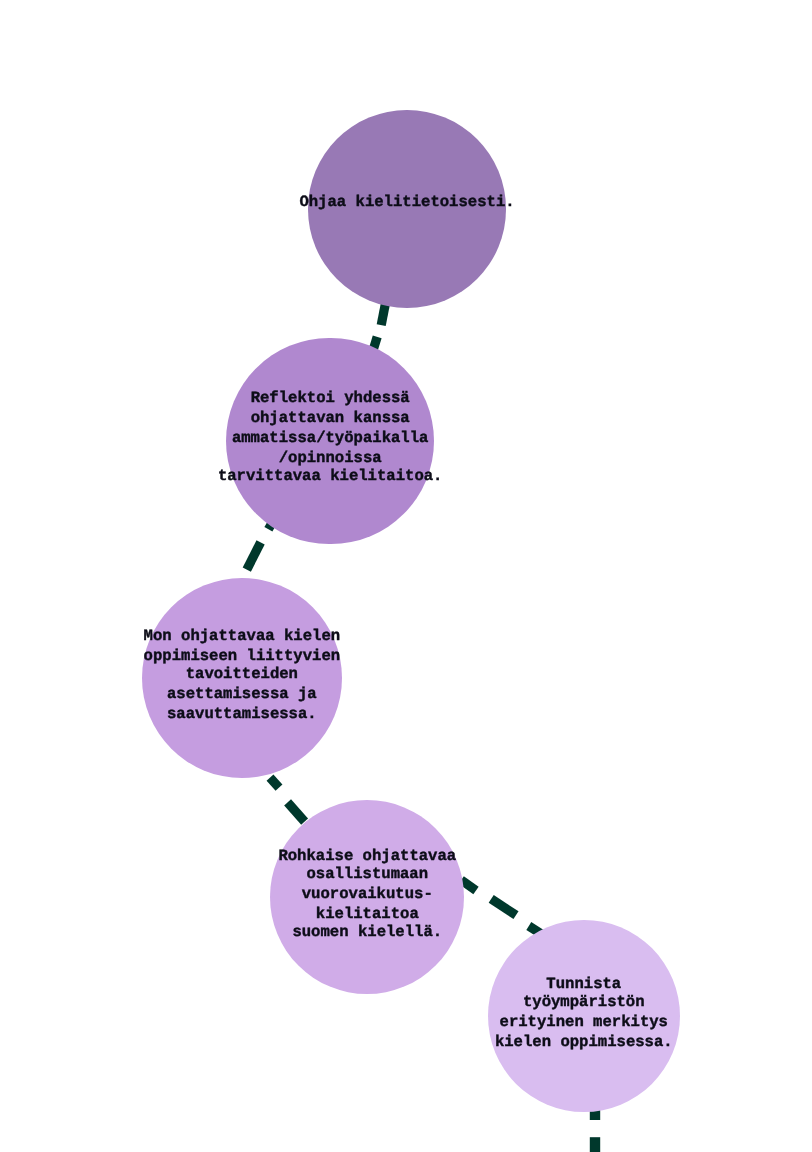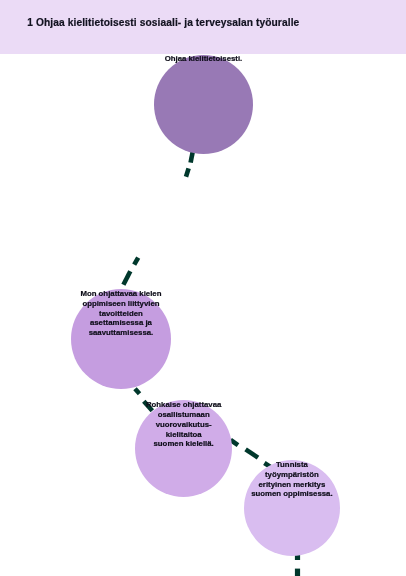--- a/index.html
+++ b/index.html
@@ -5,32 +5,29 @@
 <style>
   html,body{margin:0;padding:0;}
   body{width:406px;height:576px;background:#ffffff;
        font-family:"Liberation Sans",sans-serif;overflow:hidden;}
   #page{position:relative;width:406px;height:576px;background:#fff;}
   #header{position:absolute;left:0;top:0;width:406px;height:53.6px;background:#ebdbf6;}
   #header-title{position:absolute;left:27.3px;top:17.1px;font-size:10.2px;font-weight:bold;
                 color:#121220;letter-spacing:0.1px;white-space:nowrap;
                 -webkit-font-smoothing:antialiased;-webkit-text-stroke:0.2px #121220;}
   #flow{position:absolute;left:0;top:0;width:406px;height:576px;}
-  .node{position:absolute;border-radius:50%;display:flex;
-        justify-content:center;text-align:center;}
+  .node{position:absolute;border-radius:50%;display:flex;align-items:center;
+        justify-content:center;text-align:center;font-family:Liberation Mono, monospace;}
   .node-label{font-size:7.8px;font-weight:bold;color:#0d0d18;line-height:9.7px;-webkit-font-smoothing:antialiased;-webkit-text-stroke:0.2px #0d0d18;
               white-space:pre;padding:0;}
 </style>
 </head>
 <body>
 
 <div id="page">
-  <div id="header">
-    <div id="header-title">1 Ohjaa kielitietoisesti sosiaali- ja terveysalan työuralle</div>
-  </div>
   <svg id="connectors" width="406" height="576" style="position:absolute;left:0;top:0;">
       <g>
         <line x1="192.9" y1="150.8" x2="190.6" y2="162.6" stroke="#00382C" stroke-width="4.6" stroke-linecap="butt"></line>
         <line x1="188.6" y1="168.4" x2="186" y2="176.8" stroke="#00382C" stroke-width="4.6" stroke-linecap="butt"></line>
       </g>
       <g>
         <line x1="138.2" y1="257.6" x2="134.2" y2="264.6" stroke="#00382C" stroke-width="4.6" stroke-linecap="butt"></line>
         <line x1="130.3" y1="271.2" x2="123.4" y2="284.8" stroke="#00382C" stroke-width="4.6" stroke-linecap="butt"></line>
       </g>
       <g>
@@ -44,34 +41,41 @@
       </g>
       <g>
         <line x1="297.5" y1="552" x2="297.5" y2="560" stroke="#00382C" stroke-width="5.2" stroke-linecap="butt"></line>
         <line x1="297.5" y1="568.6" x2="297.5" y2="576.5" stroke="#00382C" stroke-width="5.2" stroke-linecap="butt"></line>
       </g>
     </svg>
   <div id="flow">
       <div class="node" style="left: 154.1px; top: 54.9px; width: 98.8px; height: 98.8px; background: rgb(152, 121, 181);">
         <div class="node-label" style="transform: translate(0px, -0.9px);">Ohjaa kielitietoisesti.</div>
       </div>
+      <div class="node" style="left: 113.4px; top: 169px; width: 103.4px; height: 103.4px; background: rgb(176, 136, 207);">
+        <div class="node-label">Reflektoi yhdessä
+ohjattavan kanssa
+ammatissa/työpaikalla
+/opinnoissa
+tarvittavaa kielitaitoa.</div>
+      </div>
       <div class="node" style="left: 70.95px; top: 289.3px; width: 100px; height: 100px; background: rgb(197, 157, 224);">
         <div class="node-label">Mon ohjattavaa kielen
 oppimiseen liittyvien
 tavoitteiden
 asettamisessa ja
 saavuttamisessa.</div>
       </div>
       <div class="node" style="left: 135.1px; top: 400.4px; width: 97.1px; height: 97.1px; background: rgb(208, 172, 232);">
         <div class="node-label">Rohkaise ohjattavaa
 osallistumaan
 vuorovaikutus-
 kielitaitoa
 suomen kielellä.</div>
       </div>
       <div class="node" style="left: 243.9px; top: 460.1px; width: 96px; height: 96px; background: rgb(217, 189, 240);">
         <div class="node-label">Tunnista
 työympäristön
 erityinen merkitys
-suomen oppimisessa.</div>
+kielen oppimisessa.</div>
       </div>
     </div>
 </div>
 
 </body></html>

